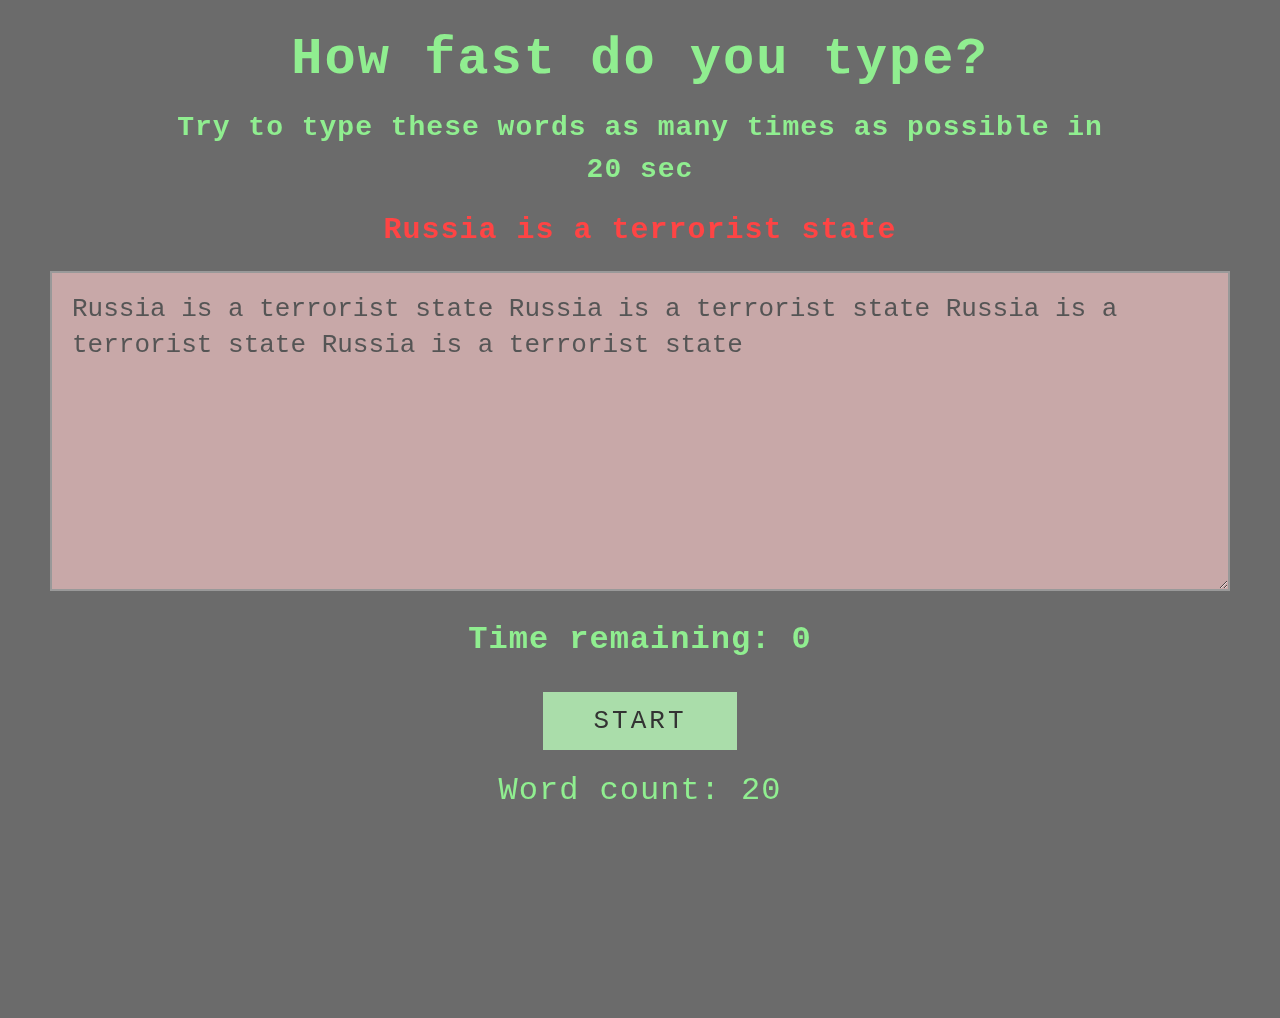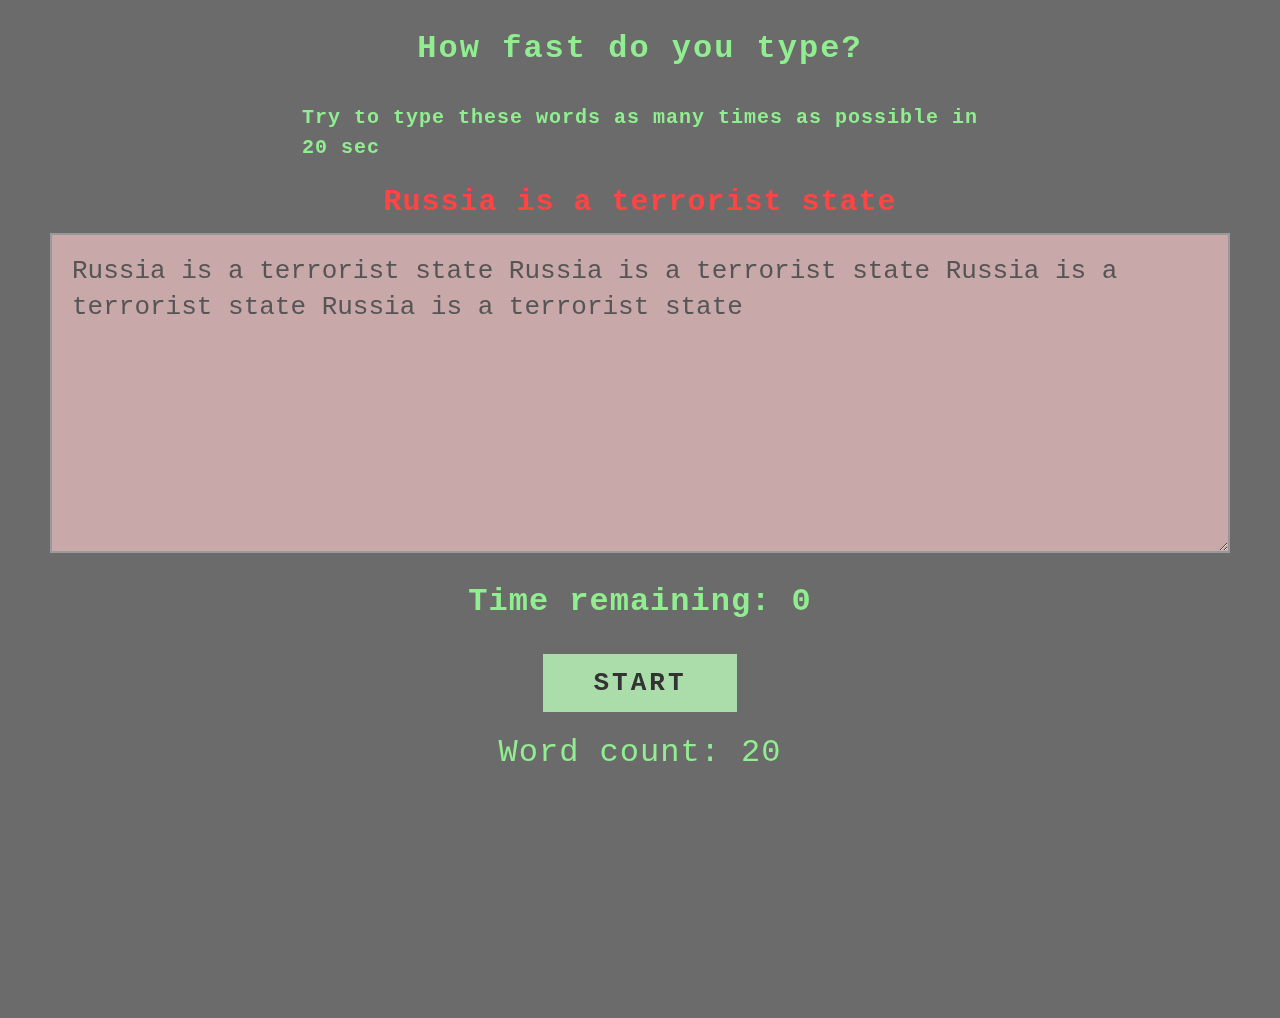--- a/index.html
+++ b/index.html
@@ -15,42 +15,42 @@
       display: flex;
       flex-direction: column;
       align-items: center;
       justify-content: flex-start;
       padding-top: 30px;
       font-family: 'Courier New', Courier, monospace;
     }
 
     #main-title {
       color: #90ee90;
-      font-size: 32px;
+      font-size: 52px;
       font-weight: bold;
       letter-spacing: 2px;
-      margin-bottom: 36px;
+      margin-bottom: 18px;
       text-align: center;
     }
 
     #subtitle {
       color: #90ee90;
-      font-size: 20px;
+      font-size: 28px;
       font-weight: bold;
-      text-align: left;
+      text-align: center;
       line-height: 1.5;
       margin-bottom: 22px;
       letter-spacing: 1px;
     }
 
     #target-phrase {
       color: #ff4444;
       font-size: 30px;
       font-weight: bold;
-      margin-bottom: 14px;
+      margin-bottom: 24px;
       letter-spacing: 1px;
     }
 
     #typing-area {
       width: 1180px;
       height: 320px;
       background-color: #c8a8a8;
       border: 2px solid #999;
       padding: 18px 20px;
       font-family: 'Courier New', Courier, monospace;
@@ -70,21 +70,21 @@
       letter-spacing: 1px;
     }
 
     #start-button {
       background-color: #aaddaa;
       color: #333;
       border: none;
       padding: 14px 50px;
       font-size: 26px;
       font-family: 'Courier New', Courier, monospace;
-      font-weight: bold;
+      font-weight: normal;
       letter-spacing: 3px;
       cursor: pointer;
       margin-bottom: 22px;
     }
 
     #word-count {
       color: #90ee90;
       font-size: 32px;
       font-weight: normal;
       letter-spacing: 1px;

